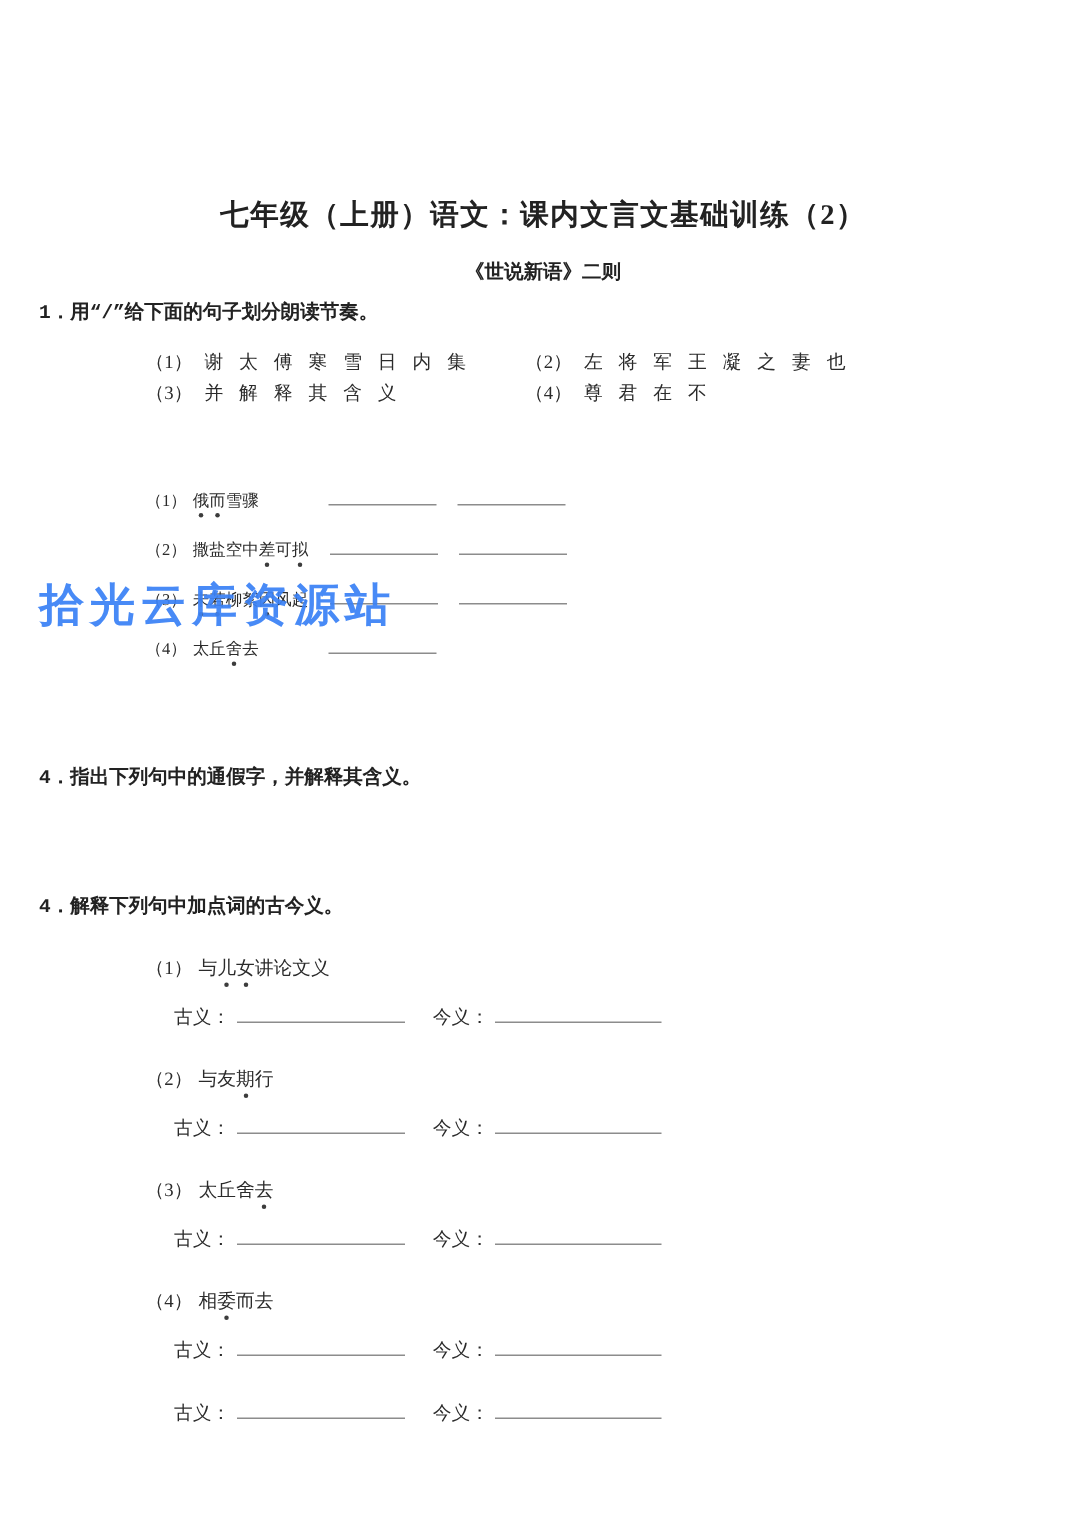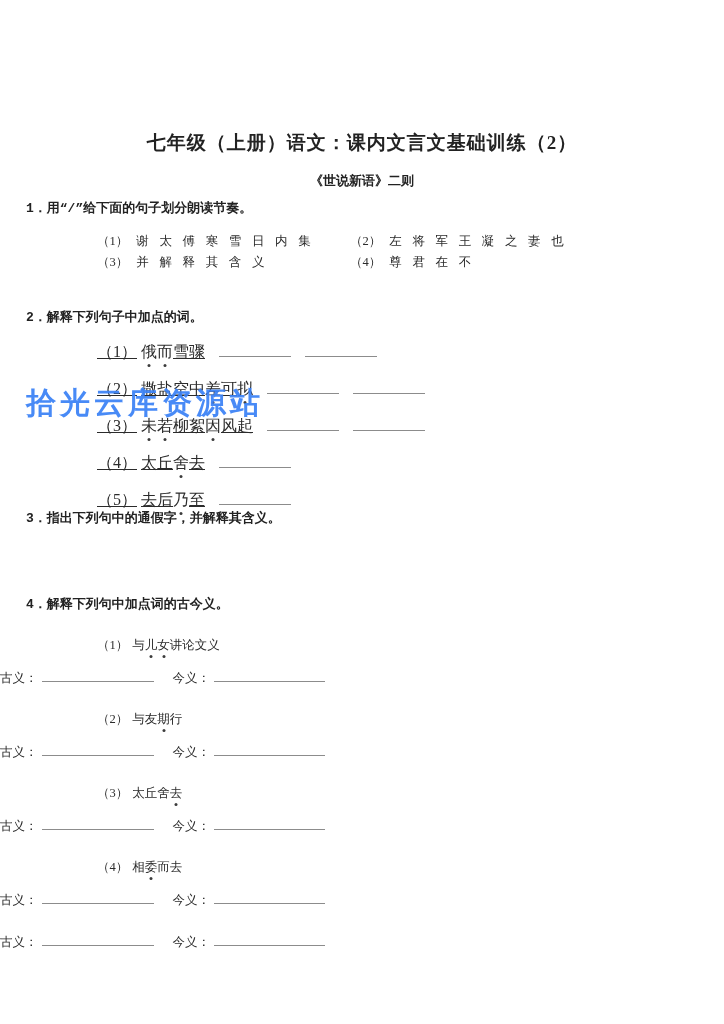--- a/index.html
+++ b/index.html
@@ -6,38 +6,38 @@
   html, body { background: #ffffff; }
   body { width: 724px; height: 1024px; font-family: "Liberation Serif", "DejaVu Serif", serif; color: #2b2b2b; }
   .page { position: relative; width: 688px; height: 1024px; background: #ffffff; overflow: hidden; }
 
   .sec { position: absolute; left: 0; width: 724px; }
 
   .title { top: 130px; text-align: center; font-size: 19px; font-weight: bold; letter-spacing: 1px; color: #222; }
   .subtitle { top: 172px; text-align: center; font-size: 13px; font-weight: bold; color: #222; }
 
   .q-heading { font-size: 13px; font-weight: bold; color: #222; padding-left: 26px; font-family: Liberation Mono, monospace; }
-  .q-items { padding-left: 97px; font-size: 16px; text-decoration: underline; }
+  .q-items { padding-left: 97px; font-size: 11px; }
 
   .sec-q1 { top: 199px; }
   .q1-grid { display: grid; grid-template-columns: 253px auto; row-gap: 4px; padding-left: 97px; margin-top: 16px; font-size: 12.5px; }
   .q1-item { white-space: nowrap; }
   .q1-text { letter-spacing: 0.85em; margin-left: 4px; }
 
   .sec-q2 { top: 308px; }
   .q2-row { display: flex; align-items: baseline; margin-top: 16px; white-space: nowrap; }
   .q2-label { display: inline-block; min-width: 108px; }
 
   .sec-q3 { top: 509px; }
   .q3-row { padding-left: 86px; margin-top: 17px; font-size: 12.5px; display: flex; align-items: baseline; }
 
   .sec-q4 { top: 595px; }
   .q4-item { margin-top: 24px; }
   .q4-phrase { padding-left: 97px; font-size: 12.5px; }
-  .q4-meanings { margin-top: 15px; font-size: 12.5px; display: flex; align-items: baseline; }
+  .q4-meanings { padding-left: 116px; margin-top: 15px; font-size: 12.5px; display: flex; align-items: baseline; }
   .mean-label { color: #2b2b2b; }
 
   .blank { display: inline-block; height: 13px; border-bottom: 1px solid #8c8c8c; }
   .bl-72 { width: 72px; margin-left: 14px; }
   .bl-80 { width: 80px; margin-left: 23px; }
   .bl-133 { width: 133px; margin-left: 10px; }
   .bl-112 { width: 112px; margin-left: 4px; }
   .bl-111 { width: 111px; margin-left: 4px; }
   .gap-jin { margin-left: 19px; }
 
@@ -62,50 +62,45 @@
     <div class="q-heading">1．用“/”给下面的句子划分朗读节奏。</div>
     <div class="q1-grid">
       <div class="q1-item"><span class="num">（1）</span><span class="q1-text">谢太傅寒雪日内集</span></div>
       <div class="q1-item"><span class="num">（2）</span><span class="q1-text">左将军王凝之妻也</span></div>
       <div class="q1-item"><span class="num">（3）</span><span class="q1-text">并解释其含义</span></div>
       <div class="q1-item"><span class="num">（4）</span><span class="q1-text">尊君在不</span></div>
     </div>
   </div>
 
   <div class="sec sec-q2">
-    <div class="q-heading">2．解释下列句子中加点的词。</div>
     <div class="q-items">
       <div class="q2-row">
         <span class="q2-label"><span class="num">（1）</span><span><span class="dotchar">俄</span><span class="dotchar">而</span><span>雪</span><span>骤</span></span></span>
         <span class="blank bl-72"></span>
         <span class="blank bl-72"></span>
       </div>
       <div class="q2-row">
         <span class="q2-label"><span class="num">（2）</span><span><span>撒</span><span>盐</span><span>空</span><span>中</span><span class="dotchar">差</span><span>可</span><span class="dotchar">拟</span></span></span>
         <span class="blank bl-72"></span>
         <span class="blank bl-72"></span>
       </div>
       <div class="q2-row">
         <span class="q2-label"><span class="num">（3）</span><span><span class="dotchar">未</span><span class="dotchar">若</span><span>柳</span><span>絮</span><span class="dotchar">因</span><span>风</span><span>起</span></span></span>
         <span class="blank bl-72"></span>
         <span class="blank bl-72"></span>
       </div>
       <div class="q2-row">
         <span class="q2-label"><span class="num">（4）</span><span><span>太</span><span>丘</span><span class="dotchar">舍</span><span>去</span></span></span>
         <span class="blank bl-72"></span>
       </div>
-      <div class="q2-row">
-        <span class="q2-label"><span class="num">（5）</span><span><span>去</span><span>后</span><span class="dotchar">乃</span><span>至</span></span></span>
-        <span class="blank bl-72"></span>
-      </div>
     </div>
   </div>
 
   <div class="sec sec-q3">
-    <div class="q-heading">3．指出下列句中的通假字，并解释其含义。</div>
+    <div class="q-heading">4．指出下列句中的通假字，并解释其含义。</div>
   </div>
 
   <div class="sec sec-q4">
     <div class="q-heading">4．解释下列句中加点词的古今义。</div>
 
     <div class="q4-item">
       <div class="q4-phrase"><span class="num">（1）</span><span><span>与</span><span class="dotchar">儿</span><span class="dotchar">女</span><span>讲</span><span>论</span><span>文</span><span>义</span></span></div>
       <div class="q4-meanings">
         <span class="mean-label">古义：</span>
           <span class="blank bl-112"></span>

